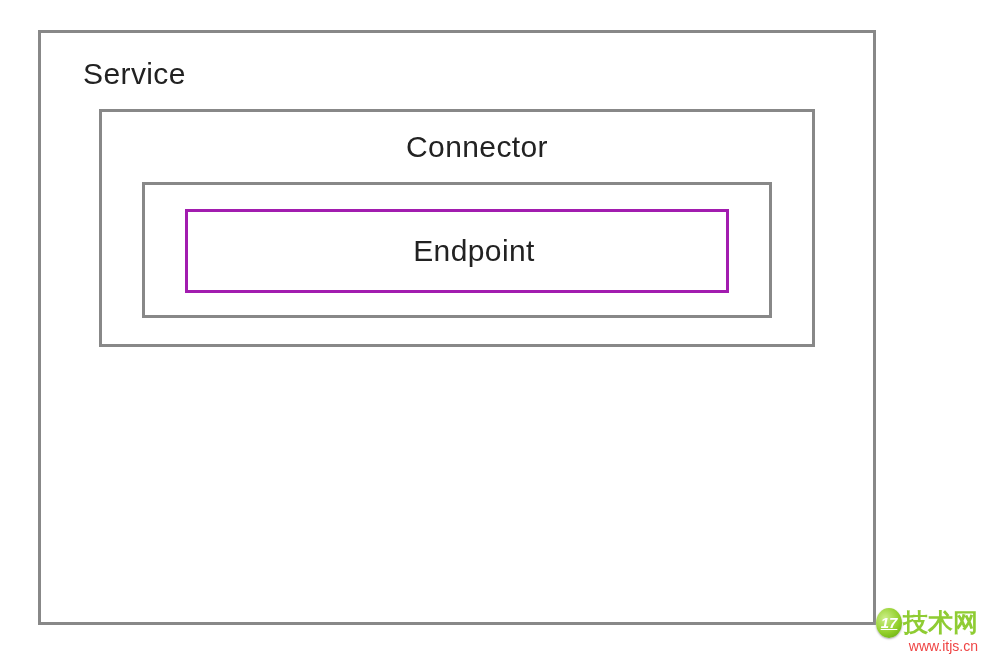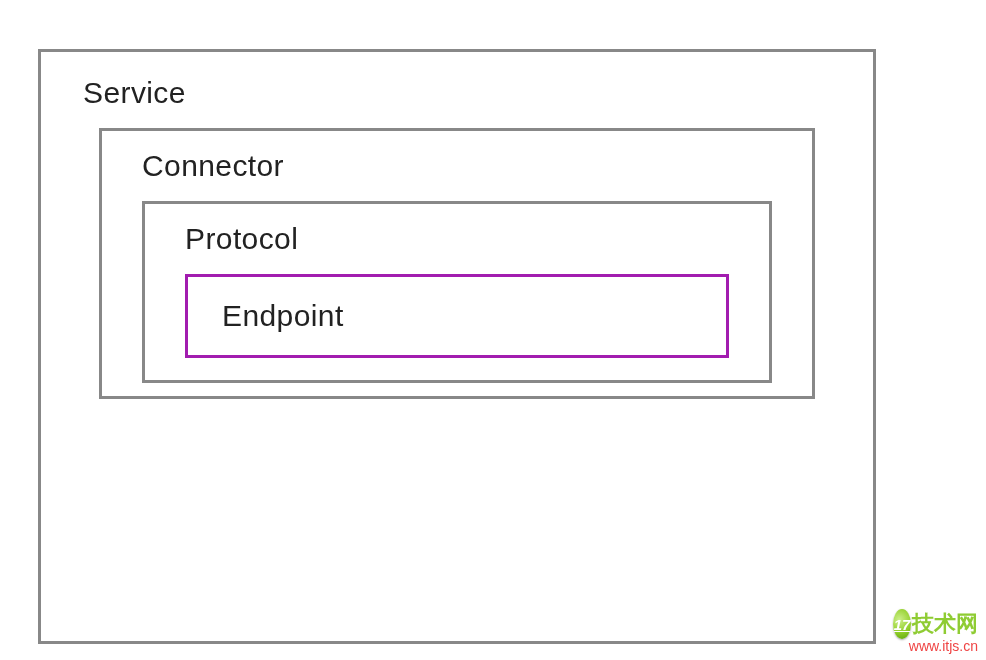--- a/index.html
+++ b/index.html
@@ -1,39 +1,38 @@
 <!DOCTYPE html>
 <html><head>
 <meta charset="utf-8">
 <style>
   * { box-sizing: border-box; margin: 0; padding: 0; }
   html, body { width: 986px; height: 660px; background: #fff; font-family: "Helvetica Neue", Helvetica, Arial, sans-serif; font-weight: 300; position: relative; }
-  .outer-container { position: absolute; top: 30px; left: 38px; width: 838px; height: 595px; border: 3px solid #888; background: #fff; padding: 24px 28px 28px 28px; margin-top: 19px; }
+  .outer-container { position: absolute; top: 30px; left: 38px; width: 838px; height: 595px; border: 3px solid #888; background: #fff; padding: 24px 28px 28px 28px; }
   .label { font-size: 30px; color: #222; letter-spacing: 0.4px; font-weight: 300; margin-bottom: 18px; margin-left: 14px; }
-  .connector-box { border: 3px solid #888; margin: 18px 30px 30px 30px; padding: 18px 0 13px 0; }
+  .connector-box { border: 3px solid #888; margin: 18px 30px 30px 30px; padding: 18px 0 26px 0; text-align: center; }
   .connector-box .label { margin-left: 40px; }
   .protocol-box { border: 3px solid #888; margin: 10px 40px 0 40px; padding: 18px 0 22px 0; }
   .protocol-box .label { margin-left: 40px; }
   .endpoint-box { border: 3px solid #a21caf; margin: 6px 40px 0 40px; padding: 22px 0 22px 0; }
   .endpoint-box .label { margin-left: 34px; margin-bottom: 0; }
   .watermark { position: absolute; right: 8px; bottom: 6px; text-align: right; pointer-events: none; }
   .wm-logo { display: flex; align-items: center; justify-content: flex-end; gap: 0px; font-family: Arial, sans-serif; }
-  .wm-17 { background: radial-gradient(circle at 35% 35%, #cdef8a 0%, #92cf2a 55%, #5aa40a 100%); width: 18px; height: 30px; border-radius: 50%; display: inline-flex; align-items: center; justify-content: center; color: #fff; font-weight: bold; font-size: 15px; font-style: italic; box-shadow: 0 1px 2px #aaa; margin-right: 1px; text-decoration: underline; }
-  .wm-text { color: #8fcc33; font-size: 22px; font-weight: bold; text-shadow: 0 1px 0 #fff; }
+  .wm-17 { background: radial-gradient(circle at 35% 35%, #cdef8a 0%, #92cf2a 55%, #5aa40a 100%); width: 26px; height: 30px; border-radius: 50%; display: inline-flex; align-items: center; justify-content: center; color: #fff; font-weight: bold; font-size: 15px; font-style: italic; box-shadow: 0 1px 2px #aaa; margin-right: 1px; text-decoration: underline; }
+  .wm-text { color: #8fcc33; font-size: 25px; font-weight: bold; text-shadow: 0 1px 0 #fff; }
   .wm-url { color: #ef4444; font-size: 14px; font-family: Arial, sans-serif; margin-top: -1px; }
 </style>
 </head>
 <body>
 
 <div class="outer-container">
   <div class="label">Service</div>
   <div class="connector-box">
     <div class="label">Connector</div>
     <div class="protocol-box">
-      <div class="label">Protocol</div>
       <div class="endpoint-box">
         <div class="label">Endpoint</div>
       </div>
     </div>
   </div>
 </div>
 
 <div class="watermark">
   <div class="wm-logo">
     <span class="wm-17">17</span>

